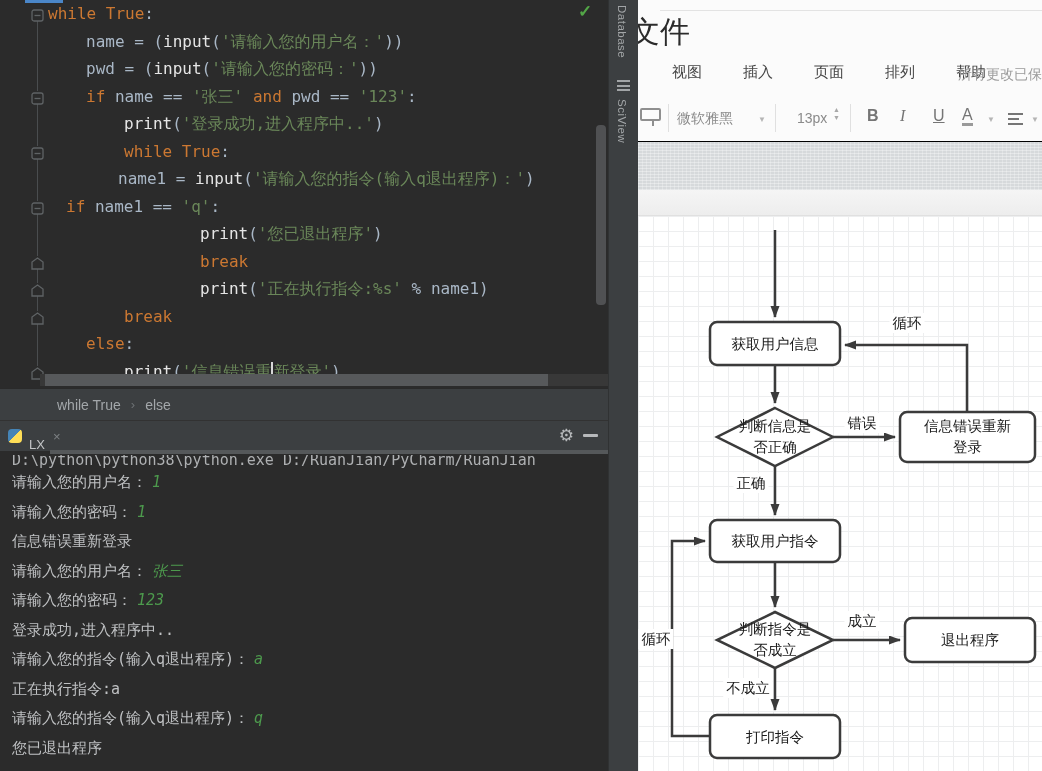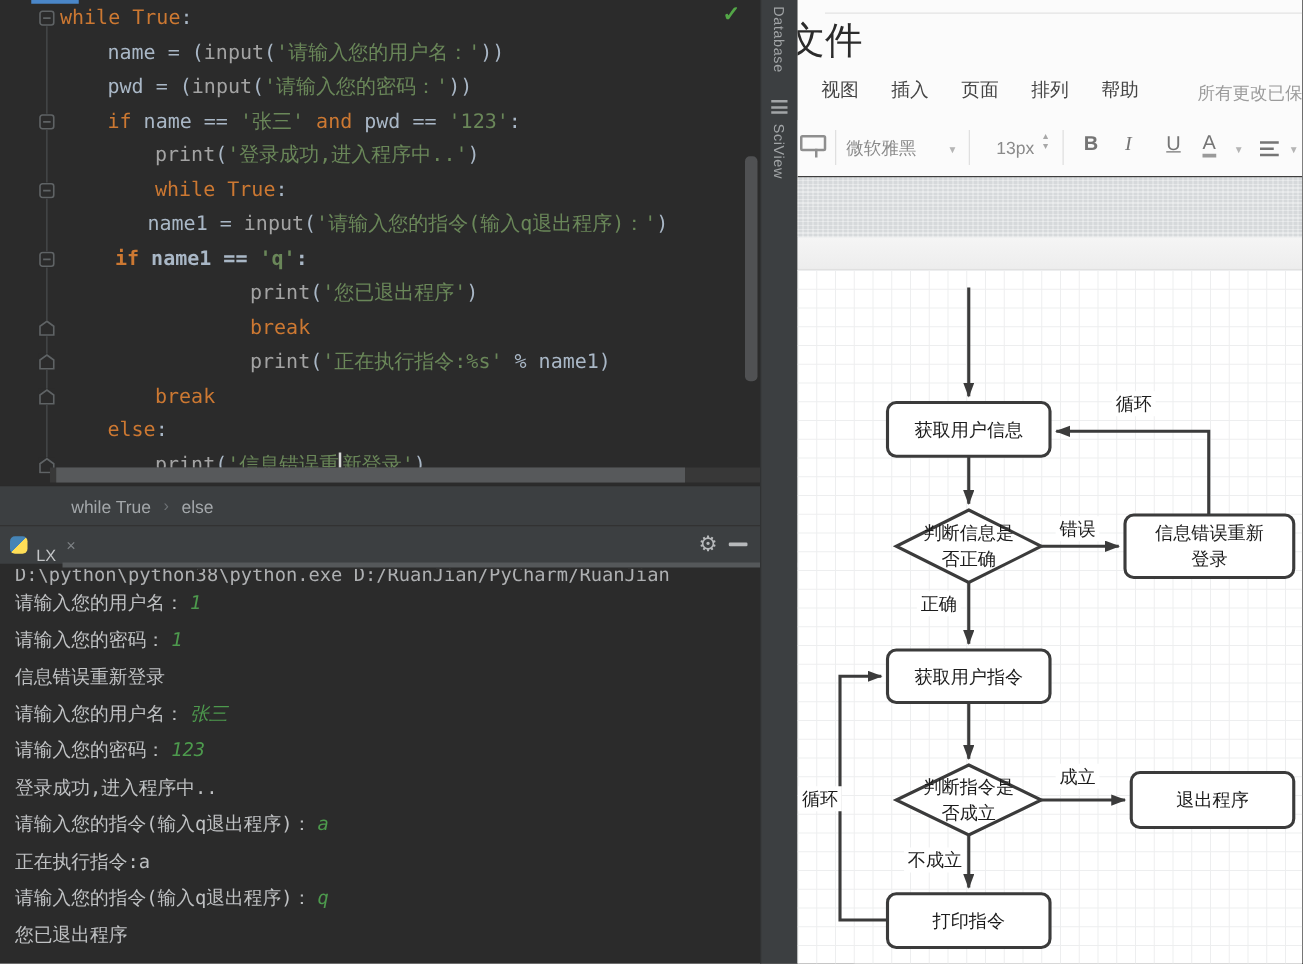--- a/index.html
+++ b/index.html
@@ -7,21 +7,21 @@
 
   
   #pycharm{position:absolute;left:0;top:0;width:684px;height:771px;background:#2b2b2b;}
   #editor{position:absolute;left:0;top:0;width:608px;height:388px;overflow:hidden;}
   #tab-underline{position:absolute;left:25px;top:0;width:38px;height:3px;background:#4a86c8;}
   #gutter-line{position:absolute;left:37px;top:16px;width:1px;height:356px;background:#4a4d4f;}
   .fold-marker{position:absolute;left:31px;width:13px;height:13px;background:#2b2b2b;}
   #code-area{position:absolute;left:0;top:0;width:608px;}
   .code-line{height:27.5px;line-height:27.5px;white-space:pre;font-family:"DejaVu Sans Mono",monospace;font-size:16px;color:#a9b7c6;}
   .tk-k{color:#cc7832;}
-  .tk-f{color:#a3a3a3;text-align:right;}
+  .tk-f{color:#e5e5e5;text-align:right;}
   .tk-s{color:#6a8759;}
   .tk-p{color:#a9b7c6;}
   .caret-bar{display:inline-block;width:2px;height:18px;background:#d8d8d8;vertical-align:-3px;}
   #inspection-check{position:absolute;left:578px;top:1px;font-size:17px;font-weight:bold;color:#53a647;}
   #editor-vscroll{position:absolute;right:2px;top:125px;width:10px;height:180px;background:#5d5f61;opacity:.75;border-radius:4px;}
   #editor-hscroll-track{position:absolute;left:40px;right:0;top:374px;height:12px;background:#383838;}
   #editor-hscroll{position:absolute;left:45px;top:374px;width:503px;height:12px;background:#5d5f61;opacity:.85;}
 
   #breadcrumbs{position:absolute;left:0;top:388px;width:608px;height:32px;background:#3c3f41;border-top:1px solid #2a2a2a;display:flex;align-items:center;padding-left:57px;box-sizing:border-box;font-size:14px;color:#a3a7aa;}
   .crumb-sep{color:#6d7174;margin:0 10px;font-size:13px;}
@@ -48,21 +48,21 @@
     background:
       linear-gradient(#a2a5a7,#a2a5a7) 0 0/13px 2px no-repeat,
       linear-gradient(#a2a5a7,#a2a5a7) 0 4.5px/13px 2px no-repeat,
       linear-gradient(#a2a5a7,#a2a5a7) 0 9px/13px 2px no-repeat;}
 
   
   #drawio{position:absolute;left:638px;top:0;width:404px;height:771px;background:#fbfbfb;overflow:hidden;}
   #app-topline{position:absolute;left:22px;right:0;top:10px;height:1px;background:#e3e3e3;}
   #app-title{position:absolute;left:-8px;top:12px;font-size:30px;color:#2b2b2b;white-space:nowrap;}
   #menubar{position:absolute;left:19px;top:63px;display:flex;gap:26px;font-size:15px;color:#454545;white-space:nowrap;}
-  .menu-item{cursor:default;}
+  .menu-item{cursor:default;margin-left:15px;}
   #save-status{position:absolute;left:320px;top:66px;font-size:14px;color:#9b9b9b;white-space:nowrap;}
 
   #toolbar{position:absolute;left:0;top:96px;width:444px;height:46px;background:#fbfbfb;border-bottom:1px solid #000000;box-sizing:border-box;}
   .tb-sep{position:absolute;top:8px;width:1px;height:28px;background:#e0e0e0;}
   .tb-text{position:absolute;top:14px;font-size:14px;color:#8a8a8a;white-space:nowrap;}
   .tb-caret{position:absolute;font-size:8px;color:#b5b5b5;}
   .tb-btn{position:absolute;top:11px;font-size:16px;color:#757575;}
   #fmt-painter{position:absolute;left:2px;top:12px;width:17px;height:9px;border:2px solid #8f8f8f;border-radius:2px;}
   #fmt-painter:after{content:"";position:absolute;left:10px;top:9px;width:2px;height:7px;background:#8f8f8f;}
   #tb-stepper{position:absolute;left:195px;top:10px;display:flex;flex-direction:column;gap:1px;font-size:7px;color:#a8a8a8;line-height:1;}
@@ -123,21 +123,21 @@
             </svg></div>
         </div>
       <div id="code-area">
           <div class="code-line" style="padding-left: 48px;"><span class="tk-k">while</span><span class="tk-p"> </span><span class="tk-k">True</span><span class="tk-p">:</span></div>
           <div class="code-line" style="padding-left: 86px;"><span class="tk-p">name = (</span><span class="tk-f">input</span><span class="tk-p">(</span><span class="tk-s">'请输入您的用户名：'</span><span class="tk-p">))</span></div>
           <div class="code-line" style="padding-left: 86px;"><span class="tk-p">pwd = (</span><span class="tk-f">input</span><span class="tk-p">(</span><span class="tk-s">'请输入您的密码：'</span><span class="tk-p">))</span></div>
           <div class="code-line" style="padding-left: 86px;"><span class="tk-k">if</span><span class="tk-p"> name == </span><span class="tk-s">'张三'</span><span class="tk-p"> </span><span class="tk-k">and</span><span class="tk-p"> pwd == </span><span class="tk-s">'123'</span><span class="tk-p">:</span></div>
           <div class="code-line" style="padding-left: 124px;"><span class="tk-f">print</span><span class="tk-p">(</span><span class="tk-s">'登录成功,进入程序中..'</span><span class="tk-p">)</span></div>
           <div class="code-line" style="padding-left: 124px;"><span class="tk-k">while</span><span class="tk-p"> </span><span class="tk-k">True</span><span class="tk-p">:</span></div>
           <div class="code-line" style="padding-left: 118px;"><span class="tk-p">name1 = </span><span class="tk-f">input</span><span class="tk-p">(</span><span class="tk-s">'请输入您的指令(输入q退出程序)：'</span><span class="tk-p">)</span></div>
-          <div class="code-line" style="padding-left: 92px; font-weight: bold;"><span class="tk-k">if</span><span class="tk-p"> name1 == </span><span class="tk-s">'q'</span><span class="tk-p">:</span></div>
+          <div class="code-line" style="padding-left: 66px;"><span class="tk-k">if</span><span class="tk-p"> name1 == </span><span class="tk-s">'q'</span><span class="tk-p">:</span></div>
           <div class="code-line" style="padding-left: 200px;"><span class="tk-f">print</span><span class="tk-p">(</span><span class="tk-s">'您已退出程序'</span><span class="tk-p">)</span></div>
           <div class="code-line" style="padding-left: 200px;"><span class="tk-k">break</span></div>
           <div class="code-line" style="padding-left: 162px; margin-left: 38px;"><span class="tk-f">print</span><span class="tk-p">(</span><span class="tk-s">'正在执行指令:%s'</span><span class="tk-p"> % name1)</span></div>
           <div class="code-line" style="padding-left: 124px;"><span class="tk-k">break</span></div>
           <div class="code-line" style="padding-left: 86px;"><span class="tk-k">else</span><span class="tk-p">:</span></div>
           <div class="code-line" style="padding-left: 124px;"><span class="tk-f">print</span><span class="tk-p">(</span><span class="tk-s">'信息错误重</span><span class="caret-bar"></span><span class="tk-s">新登录'</span><span class="tk-p">)</span></div>
         </div>
       <span id="inspection-check">✓</span>
       <div id="editor-vscroll"></div>
       <div id="editor-hscroll-track"></div>

